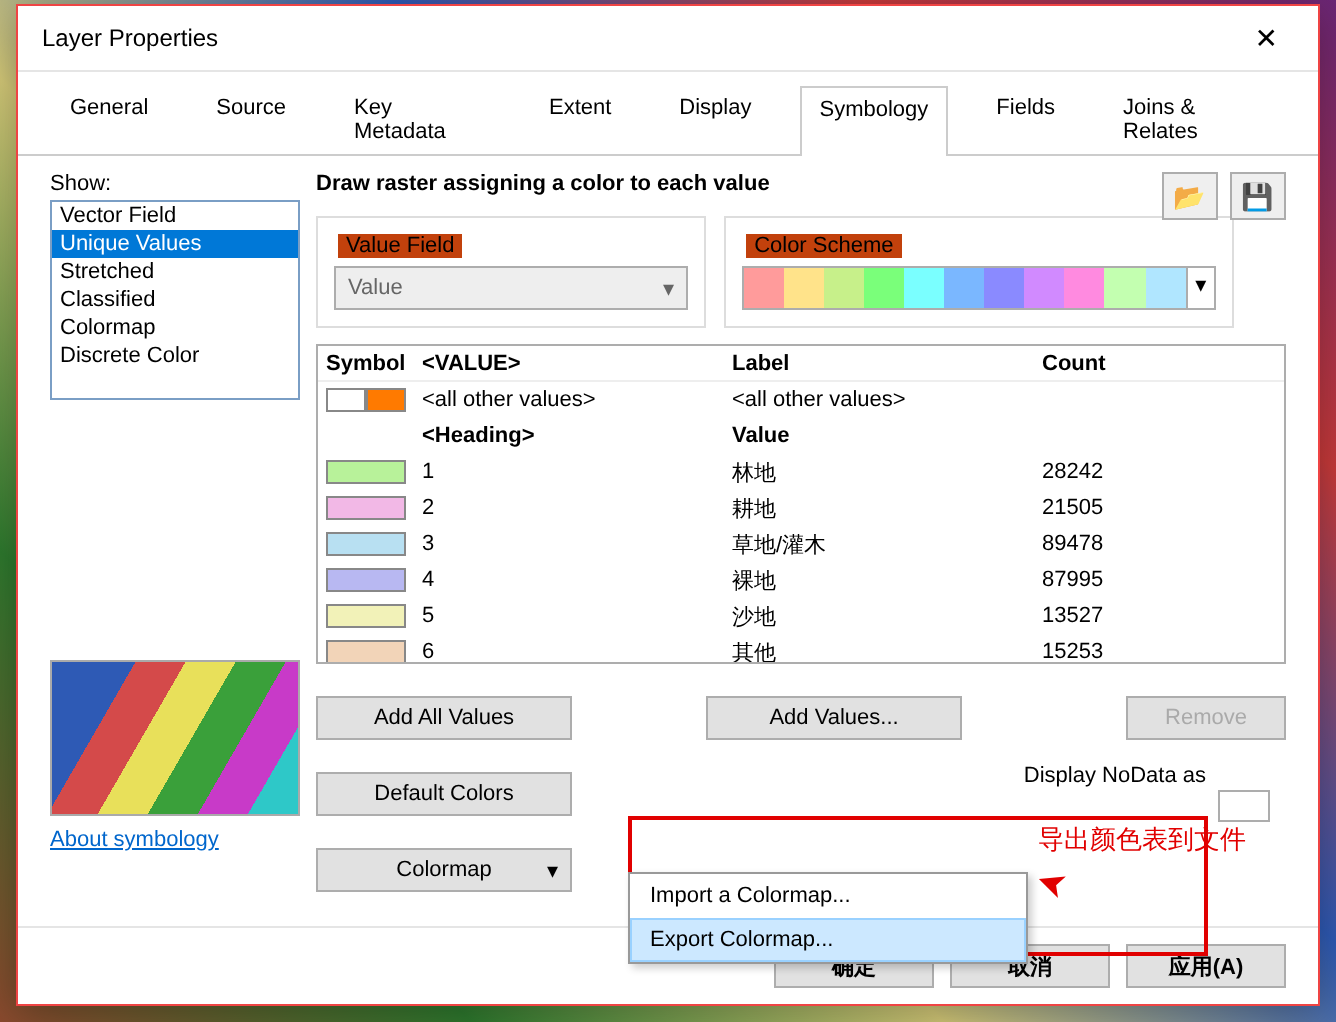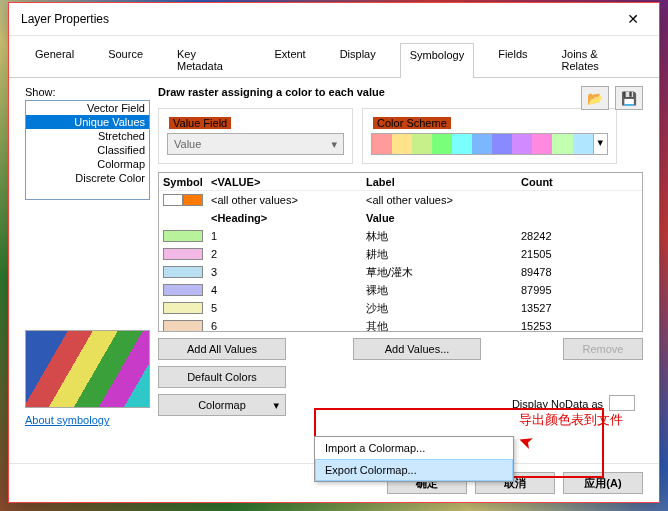--- a/index.html
+++ b/index.html
@@ -9,21 +9,21 @@
 .titlebar { display: flex; align-items: center; justify-content: space-between; padding: 8px 12px; border-bottom: 1px solid #e5e5e5; }
 .title { font-size: 12px; }
 .close-btn { font-size: 14px; padding: 0 8px; cursor: pointer; }
 .tabs { display: flex; padding: 6px 16px 0 16px; border-bottom: 1px solid #ccc; gap: 14px; }
 .tab { padding: 5px 9px; border: 1px solid transparent; border-bottom: none; cursor: pointer; }
 .tab.active { border-color: #ccc; background: #fff; position: relative; top: 1px; }
 .content { flex: 1; display: flex; padding: 8px 16px; gap: 8px; position: relative; }
 .left-col { width: 125px; display: flex; flex-direction: column; }
 .show-label { margin-bottom: 2px; }
 .show-list { border: 1px solid #7a9ec5; height: 100px; overflow: hidden; }
-.show-item { padding: 1px 4px; white-space: nowrap; text-align: right; }
+.show-item { padding: 1px 4px; white-space: nowrap; }
 .show-item.sel { background: #0078d7; color: #fff; }
 .thumb { width: 125px; height: 78px; margin-top: 130px; background: linear-gradient(120deg,#2e5ab5 0 25%,#d44a4a 25% 40%,#e8e05a 40% 55%,#3aa03a 55% 70%,#c83ac8 70% 85%,#2ec8c8 85% 100%); border:1px solid #aaa;}
 .about { color: #0066cc; text-decoration: underline; margin-top: 6px; cursor: pointer; }
 .right-col { flex: 1; position: relative; }
 .heading { font-weight: bold; margin-bottom: 8px; }
 .icon-btns { position: absolute; right: 0; top: 0; display:flex; gap:6px;}
 .icon-btn { width: 28px; height: 24px; border: 1px solid #adadad; background: #efefef; display:flex;align-items:center;justify-content:center;font-size:13px;cursor:pointer;}
 .fieldset { border: 1px solid #ddd; padding: 8px; display: inline-block; vertical-align: top; }
 .fs-vf { width: 195px; margin-right: 6px; }
 .fs-cs { width: 255px; }
@@ -33,32 +33,32 @@
 .sw { flex:1; }
 .grid { margin-top: 8px; border: 1px solid #adadad; height: 160px; overflow: hidden; }
 .grid-row { display: flex; align-items: center; height: 18px; }
 .grid-hdr { background: #fff; border-bottom: 1px solid #eee; }
 .col-sym { width: 52px; padding-left: 4px; display:flex;gap:2px;}
 .col-val { width: 155px; }
 .col-lbl { width: 155px; }
 .col-cnt { width: 80px; }
 .hdr { font-weight: bold; }
 .sym-box { width: 20px; height: 12px; border: 1px solid #888; }
-.btn-row { display: flex; gap: 6px; margin-top: 6px; }
+.btn-row { display: flex; gap: 6px; margin-top: 16px; }
 .btn { height: 22px; border: 1px solid #adadad; background: #e1e1e1; padding: 0 12px; display:flex;align-items:center;justify-content:center;cursor:pointer;white-space:nowrap;}
 .btn.sm { width: 128px; }
 .dropdown2 { width: 128px; height:22px; border:1px solid #adadad; background:#e1e1e1; display:flex;align-items:center;justify-content:center;cursor:pointer;position:relative;}
 .dropdown2 .caret{position:absolute;right:6px;}
 .menu { position:absolute; left:156px; top:350px; width:200px; background:#fff; border:1px solid #999; box-shadow:2px 2px 4px rgba(0,0,0,0.2); z-index:10;}
 .menu-item { padding:5px 10px; cursor:pointer;}
 .menu-item.hov { background:#cce8ff; border:1px solid #99d1ff; padding:4px 9px;}
 .annotation { position:absolute; right:20px; top:325px; color:#e10000; font-size:13px;}
 .arrow { position:absolute; right:110px; top:345px; color:#e10000; font-size:18px; transform:rotate(200deg);}
 .redbox { position:absolute; left:156px; top:322px; width:290px; height:70px; border:2px solid #e10000; pointer-events:none;}
-.nodata-lbl { position:absolute; right:40px; top:312px;padding-left:28px; }
+.nodata-lbl { position:absolute; right:40px; top:296px;padding-left:28px; }
 .nodata-chk { position:absolute; right:8px; top:309px; }
 .footer { display:flex; justify-content:flex-end; gap:8px; padding:8px 16px; border-top:1px solid #e5e5e5;}
 .footer .btn { width:80px;font-weight:bold;}
 </style>
 </head>
 <body>
 
 <div class="bg-map"></div>
 <div class="window">
   <div class="titlebar">

